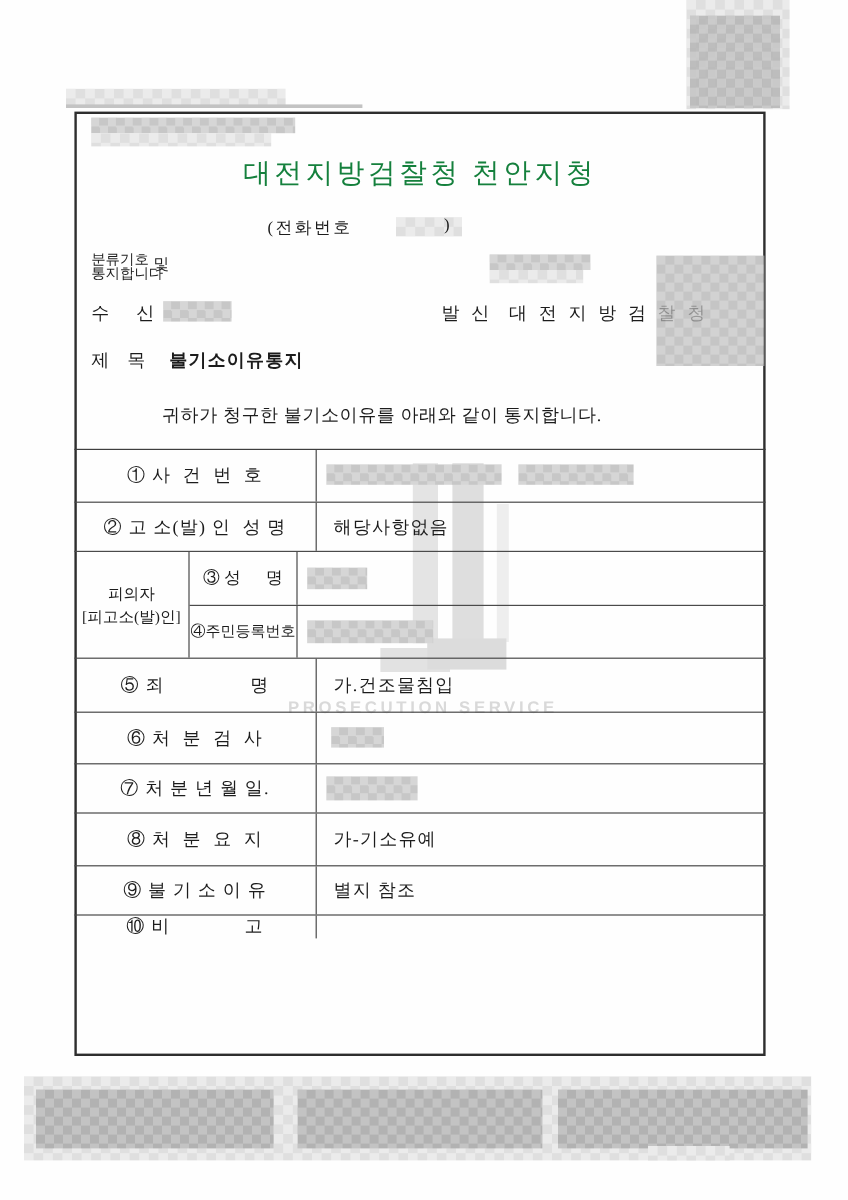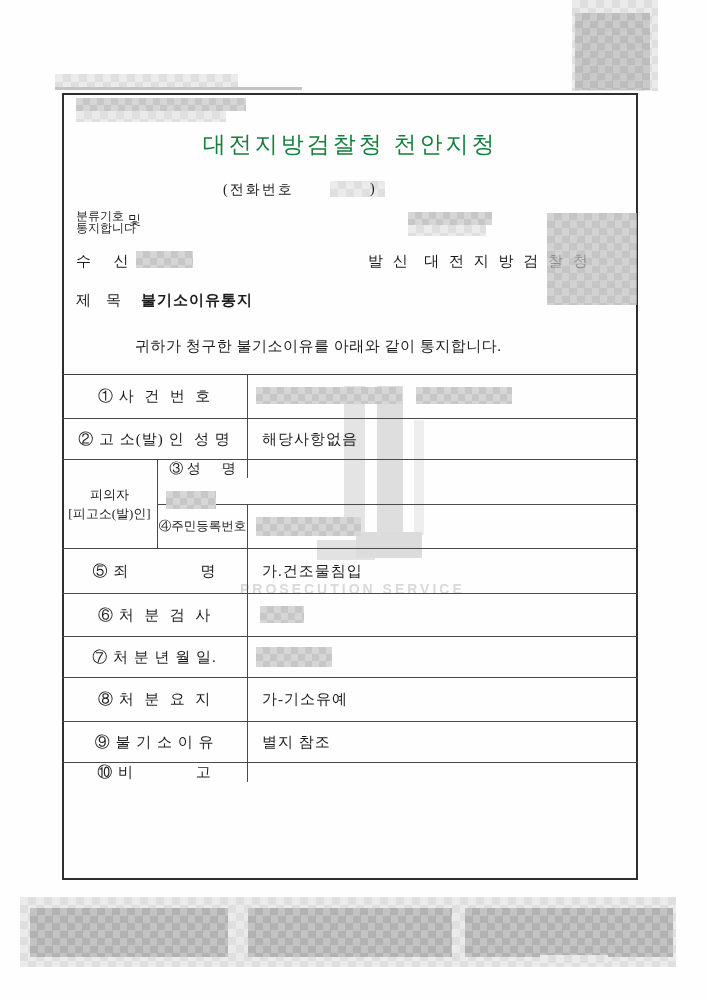--- a/index.html
+++ b/index.html
@@ -42,37 +42,37 @@
     font-weight:bold;font-size:14px;letter-spacing:3px;color:#d9d9d9;z-index:1;white-space:pre;
   }
 
   
   .tbl{
     left:62px;top:374px;width:576px;height:499px;box-sizing:border-box;z-index:2;
     border-top:1px solid #3e3e3e;
   }
   .trow{display:flex;box-sizing:border-box;border-bottom:1px solid #4a4a4a;width:576px;}
   .lbl{
-    width:186px;box-sizing:border-box;border-right:1px solid #4a4a4a;
+    width:202px;box-sizing:border-box;border-right:1px solid #4a4a4a;
     display:flex;align-items:center;justify-content:center;
     font-size:15px;white-space:pre;letter-spacing:1px;
   }
   .val{
     flex:1;display:flex;align-items:center;padding-left:14px;
     font-size:15px;letter-spacing:1px;position:relative;white-space:pre;
   }
   .grp{display:flex;box-sizing:border-box;border-bottom:1px solid #4a4a4a;width:576px;}
   .grp-cell{
     width:96px;box-sizing:border-box;border-right:1px solid #4a4a4a;
     display:flex;flex-direction:column;align-items:center;justify-content:center;
     font-size:13px;line-height:19px;white-space:pre;text-align:center;
   }
   .grp-right{flex:1;display:flex;flex-direction:column;}
   .subrow{display:flex;box-sizing:border-box;width:100%;}
-  .subrow.first{border-bottom:1px solid #4a4a4a;flex-direction:column;}
+  .subrow.first{border-bottom:1px solid #4a4a4a;}
   .sublbl{
     width:90px;box-sizing:border-box;border-right:1px solid #4a4a4a;
     display:flex;align-items:center;justify-content:center;font-size:13px;white-space:pre;
   }
 </style>
 </head>
 <body>
 
 <div class="page">
 

